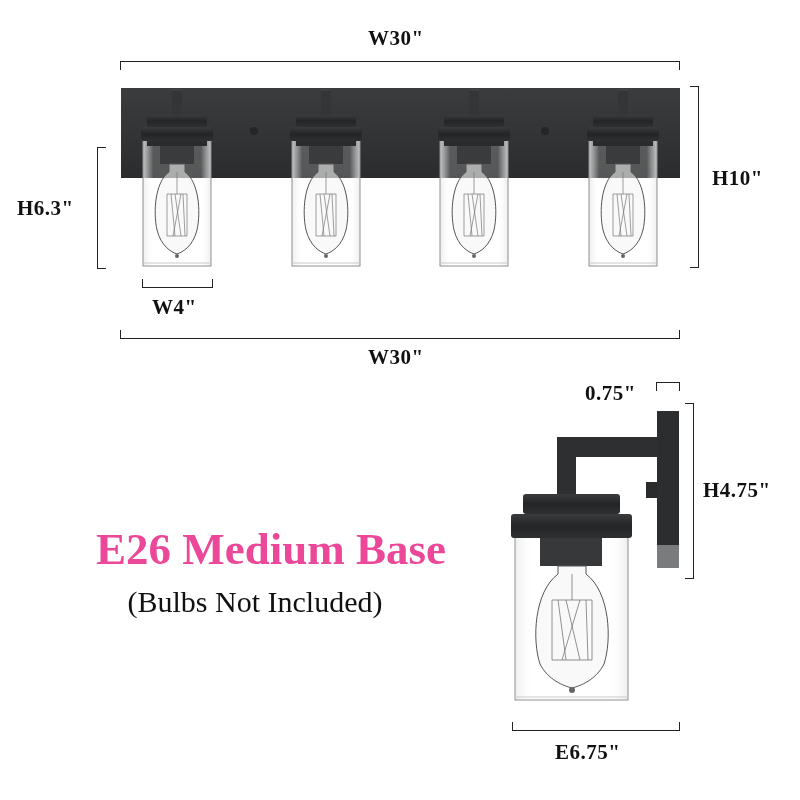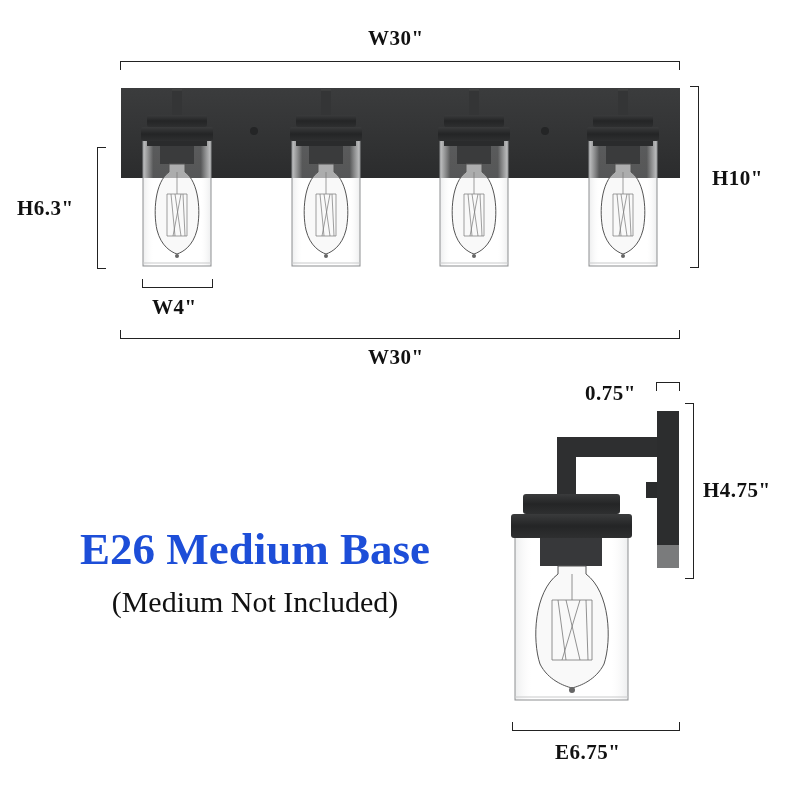--- a/index.html
+++ b/index.html
@@ -6,21 +6,21 @@
   body { width: 800px; height: 800px; position: relative; overflow: hidden;
          font-family: "Liberation Serif", "DejaVu Serif", serif; color: #111; }
   .dim-label { position: absolute; font-weight: bold; font-size: 21px; letter-spacing: 0.5px;
                color: #111; white-space: nowrap; }
   .bracket { position: absolute; border-color: #222; border-style: solid; }
   .hb-top { border-width: 1.5px 1.5px 0 1.5px; height: 8px; }
   .hb-bot { border-width: 0 1.5px 1.5px 1.5px; height: 8px; }
   .vb-left { border-width: 1.5px 0 1.5px 1.5px; width: 8px; }
   .vb-right { border-width: 1.5px 1.5px 1.5px 0; width: 8px; }
   .headline { position: absolute; left: 0; width: 510px; text-align: center; font-weight: bold;
-              font-size: 45px; top: 523px; color: #1d4ed8; }
+              font-size: 45px; top: 523px; color: #ec4899; padding-left: 16px; }
   .subline { position: absolute; left: 0; width: 510px; text-align: center; font-size: 30px;
              top: 585px; color: #111; }
   svg { position: absolute; left: 0; top: 0; }
 </style>
 </head>
 <body>
 
 <svg width="800" height="800" viewBox="0 0 800 800">
   <defs>
     <linearGradient id="plateGrad" x1="0" y1="0" x2="0" y2="1">
@@ -129,13 +129,13 @@
 <div class="dim-label" style="left:585px; top:381px;">0.75"</div>
 <div class="bracket hb-top" style="left:656px; top:382px; width:22px;"></div>
 
 <div class="bracket vb-right" style="left:685px; top:403px; height:174px;"></div>
 <div class="dim-label" style="left:703px; top:478px;">H4.75"</div>
 
 <div class="bracket hb-bot" style="left:512px; top:722px; width:166px;"></div>
 <div class="dim-label" style="left:555px; top:740px;">E6.75"</div>
 
 <div class="headline">E26 Medium Base</div>
-<div class="subline">(Medium Not Included)</div>
+<div class="subline">(Bulbs Not Included)</div>
 
 </body></html>

